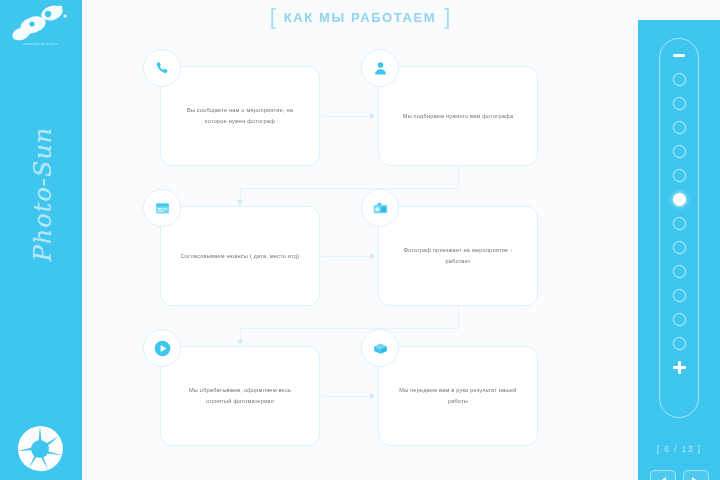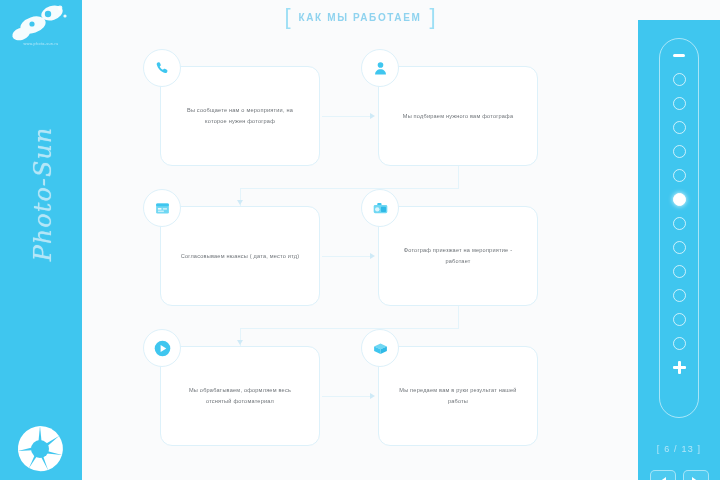--- a/index.html
+++ b/index.html
@@ -87,21 +87,21 @@
   .nav-prev span{border-right:7px solid #ffffff;}
   .nav-next span{border-left:7px solid #ffffff;}
 
   
   .header{
     position:absolute;left:250px;top:4px;width:220px;height:26px;
     display:flex;align-items:center;justify-content:center;gap:8px;
   }
   .brk{font-size:22px;color:#9ddff5;font-weight:300;line-height:1;}
   .title{
-    font-size:10px;font-weight:bold;letter-spacing:1.6px;
+    font-size:13px;font-weight:bold;letter-spacing:1.6px;
     color:#8fd3ef;white-space:nowrap;
   }
 
   
   .flow{position:absolute;left:82px;top:0;width:556px;height:480px;}
 
   .node{
     position:absolute;width:160px;height:100px;
     border:1.2px solid #ddf1fa;border-radius:12px;
     background:#ffffff;

